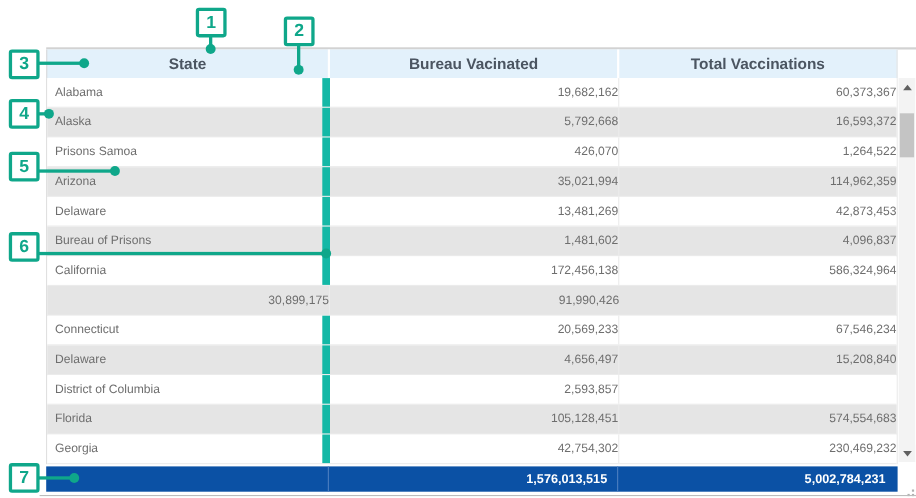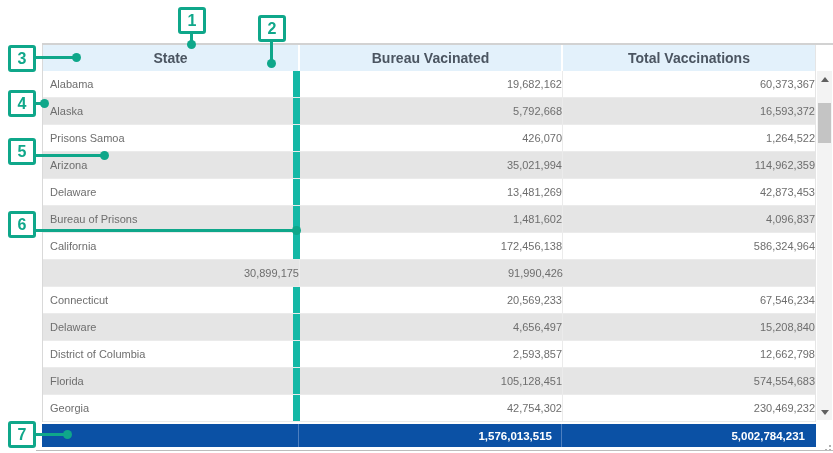--- a/index.html
+++ b/index.html
@@ -144,21 +144,20 @@
 
     <div class="row alt">
       <div class="cell statec">Delaware</div>
       <div class="cell num mid">4,656,497</div>
       <div class="cell num">15,208,840</div>
     </div>
 
     <div class="row">
       <div class="cell statec">District of Columbia</div>
       <div class="cell num mid">2,593,857</div>
-      <div class="cell num">12,662,798</div>
     </div>
 
     <div class="row alt">
       <div class="cell statec">Florida</div>
       <div class="cell num mid">105,128,451</div>
       <div class="cell num">574,554,683</div>
     </div>
 
     <div class="row">
       <div class="cell statec">Georgia</div>

